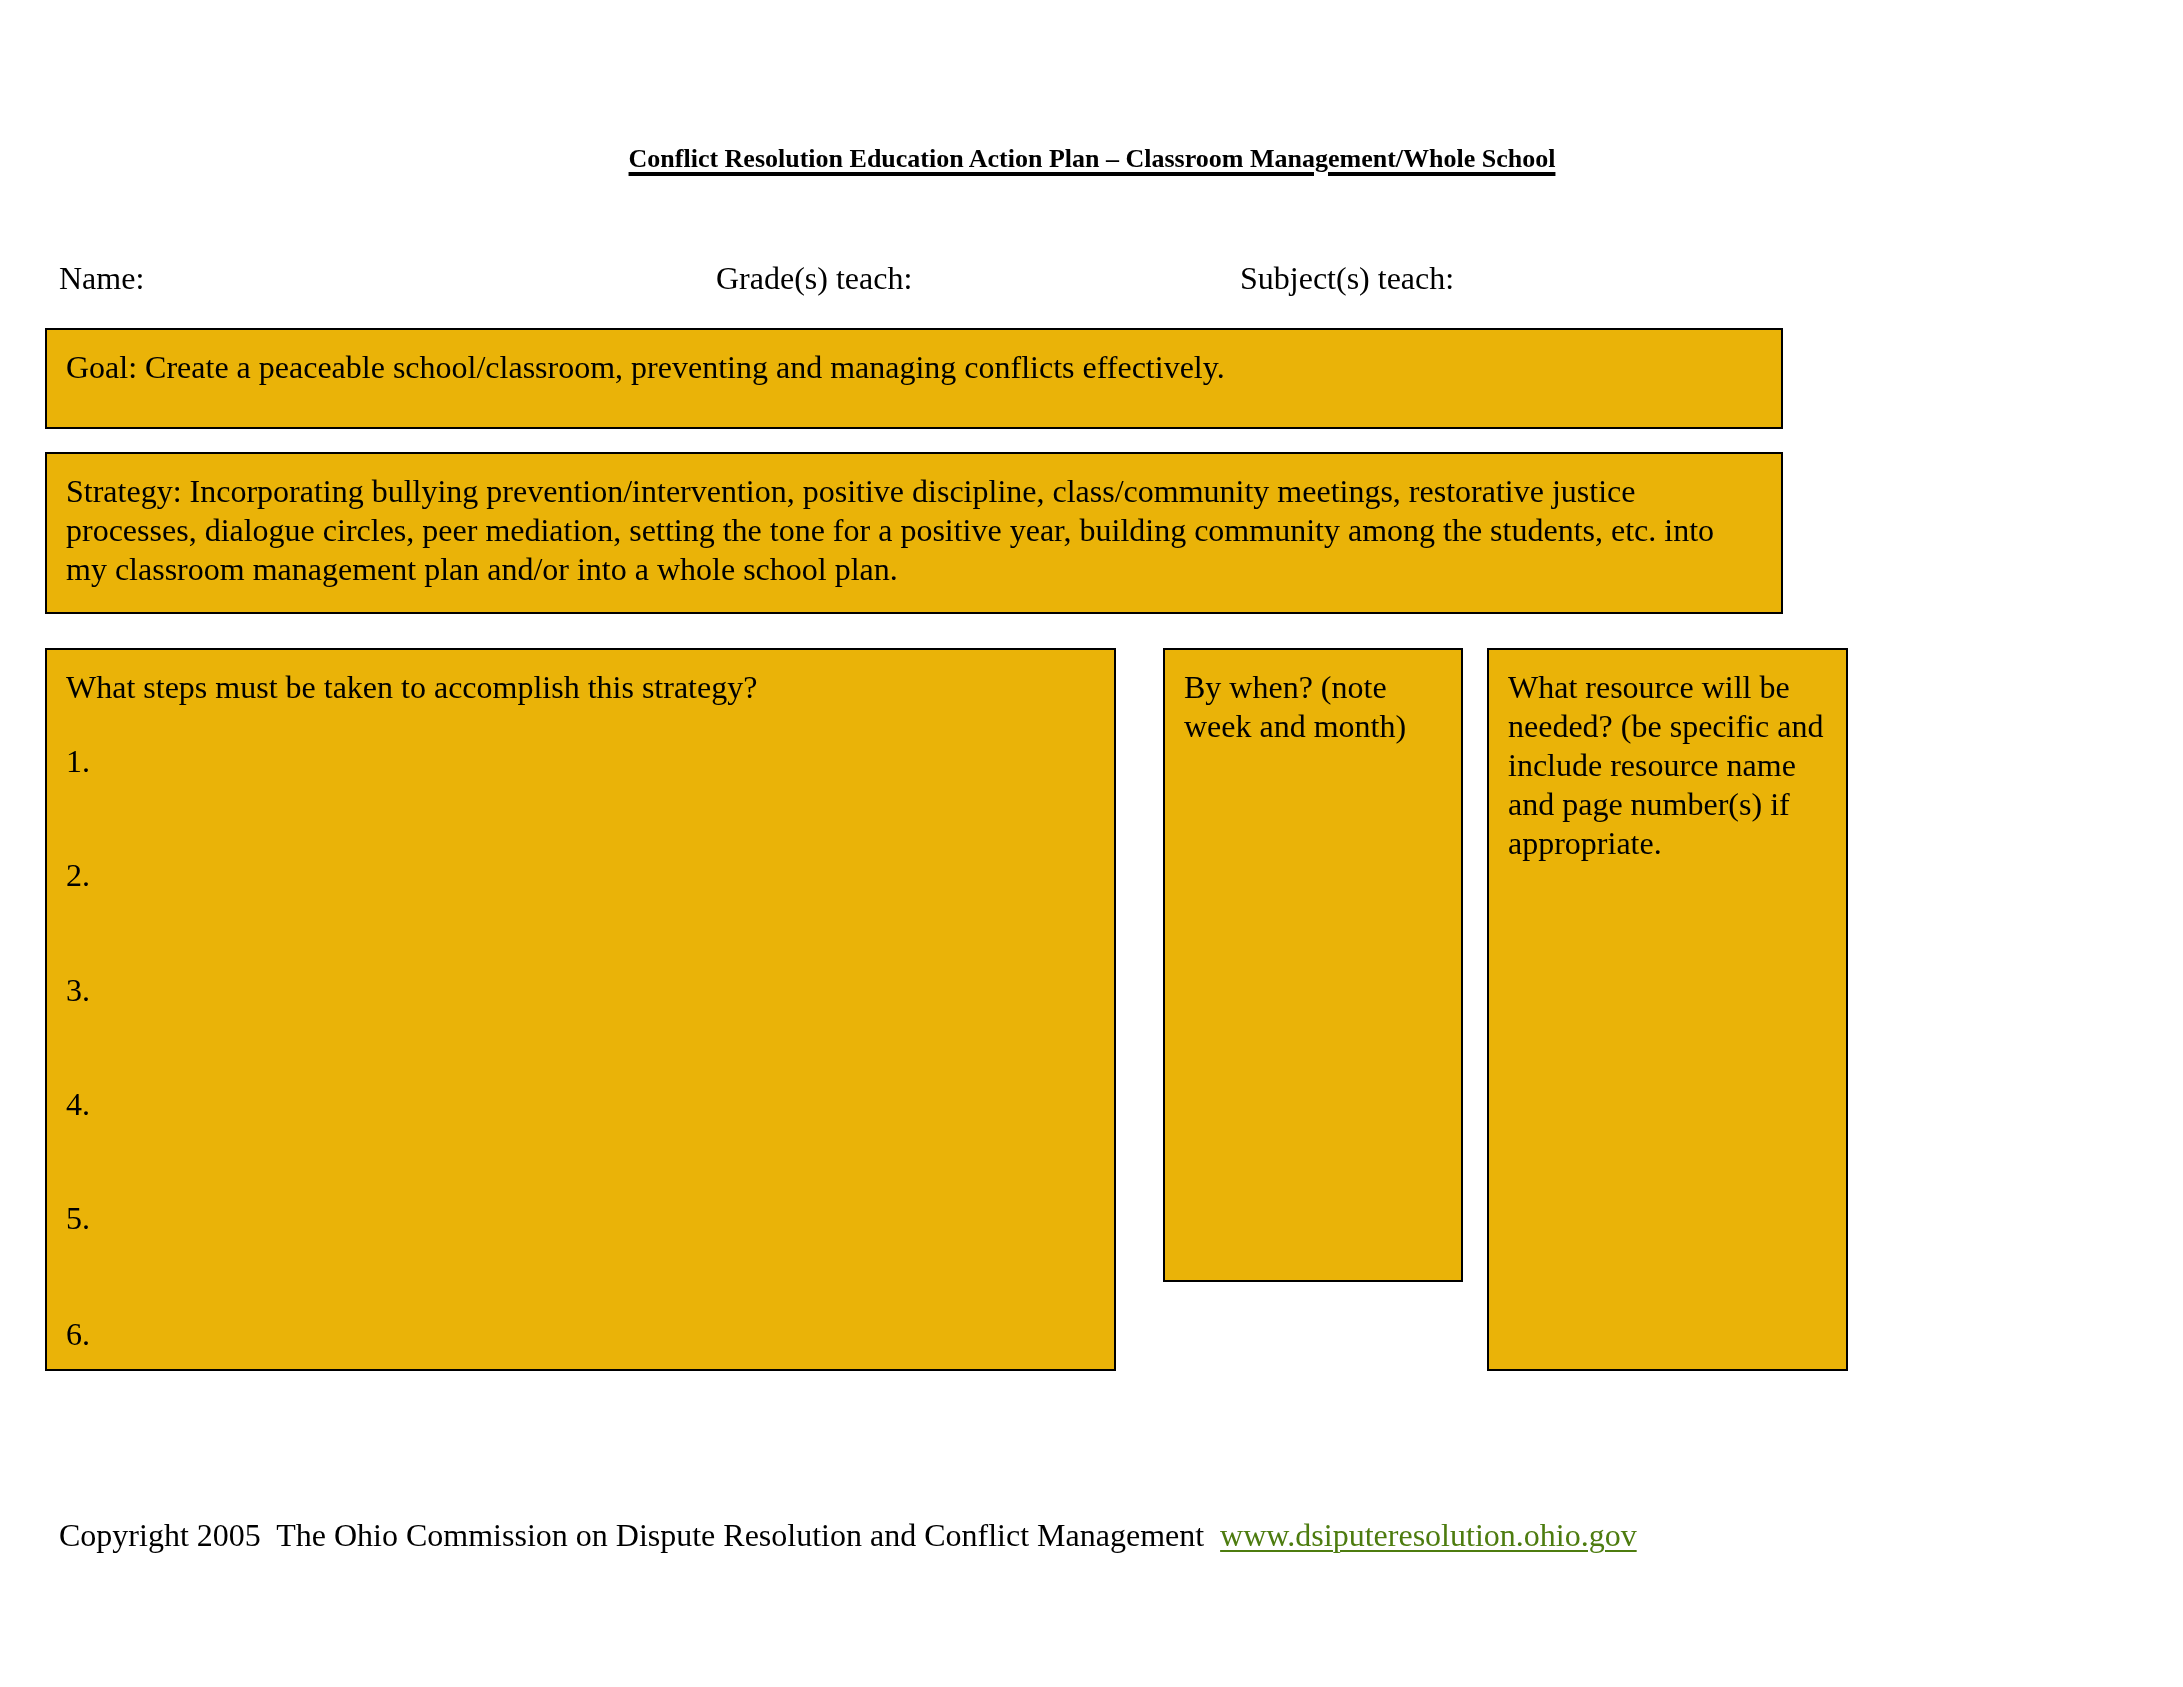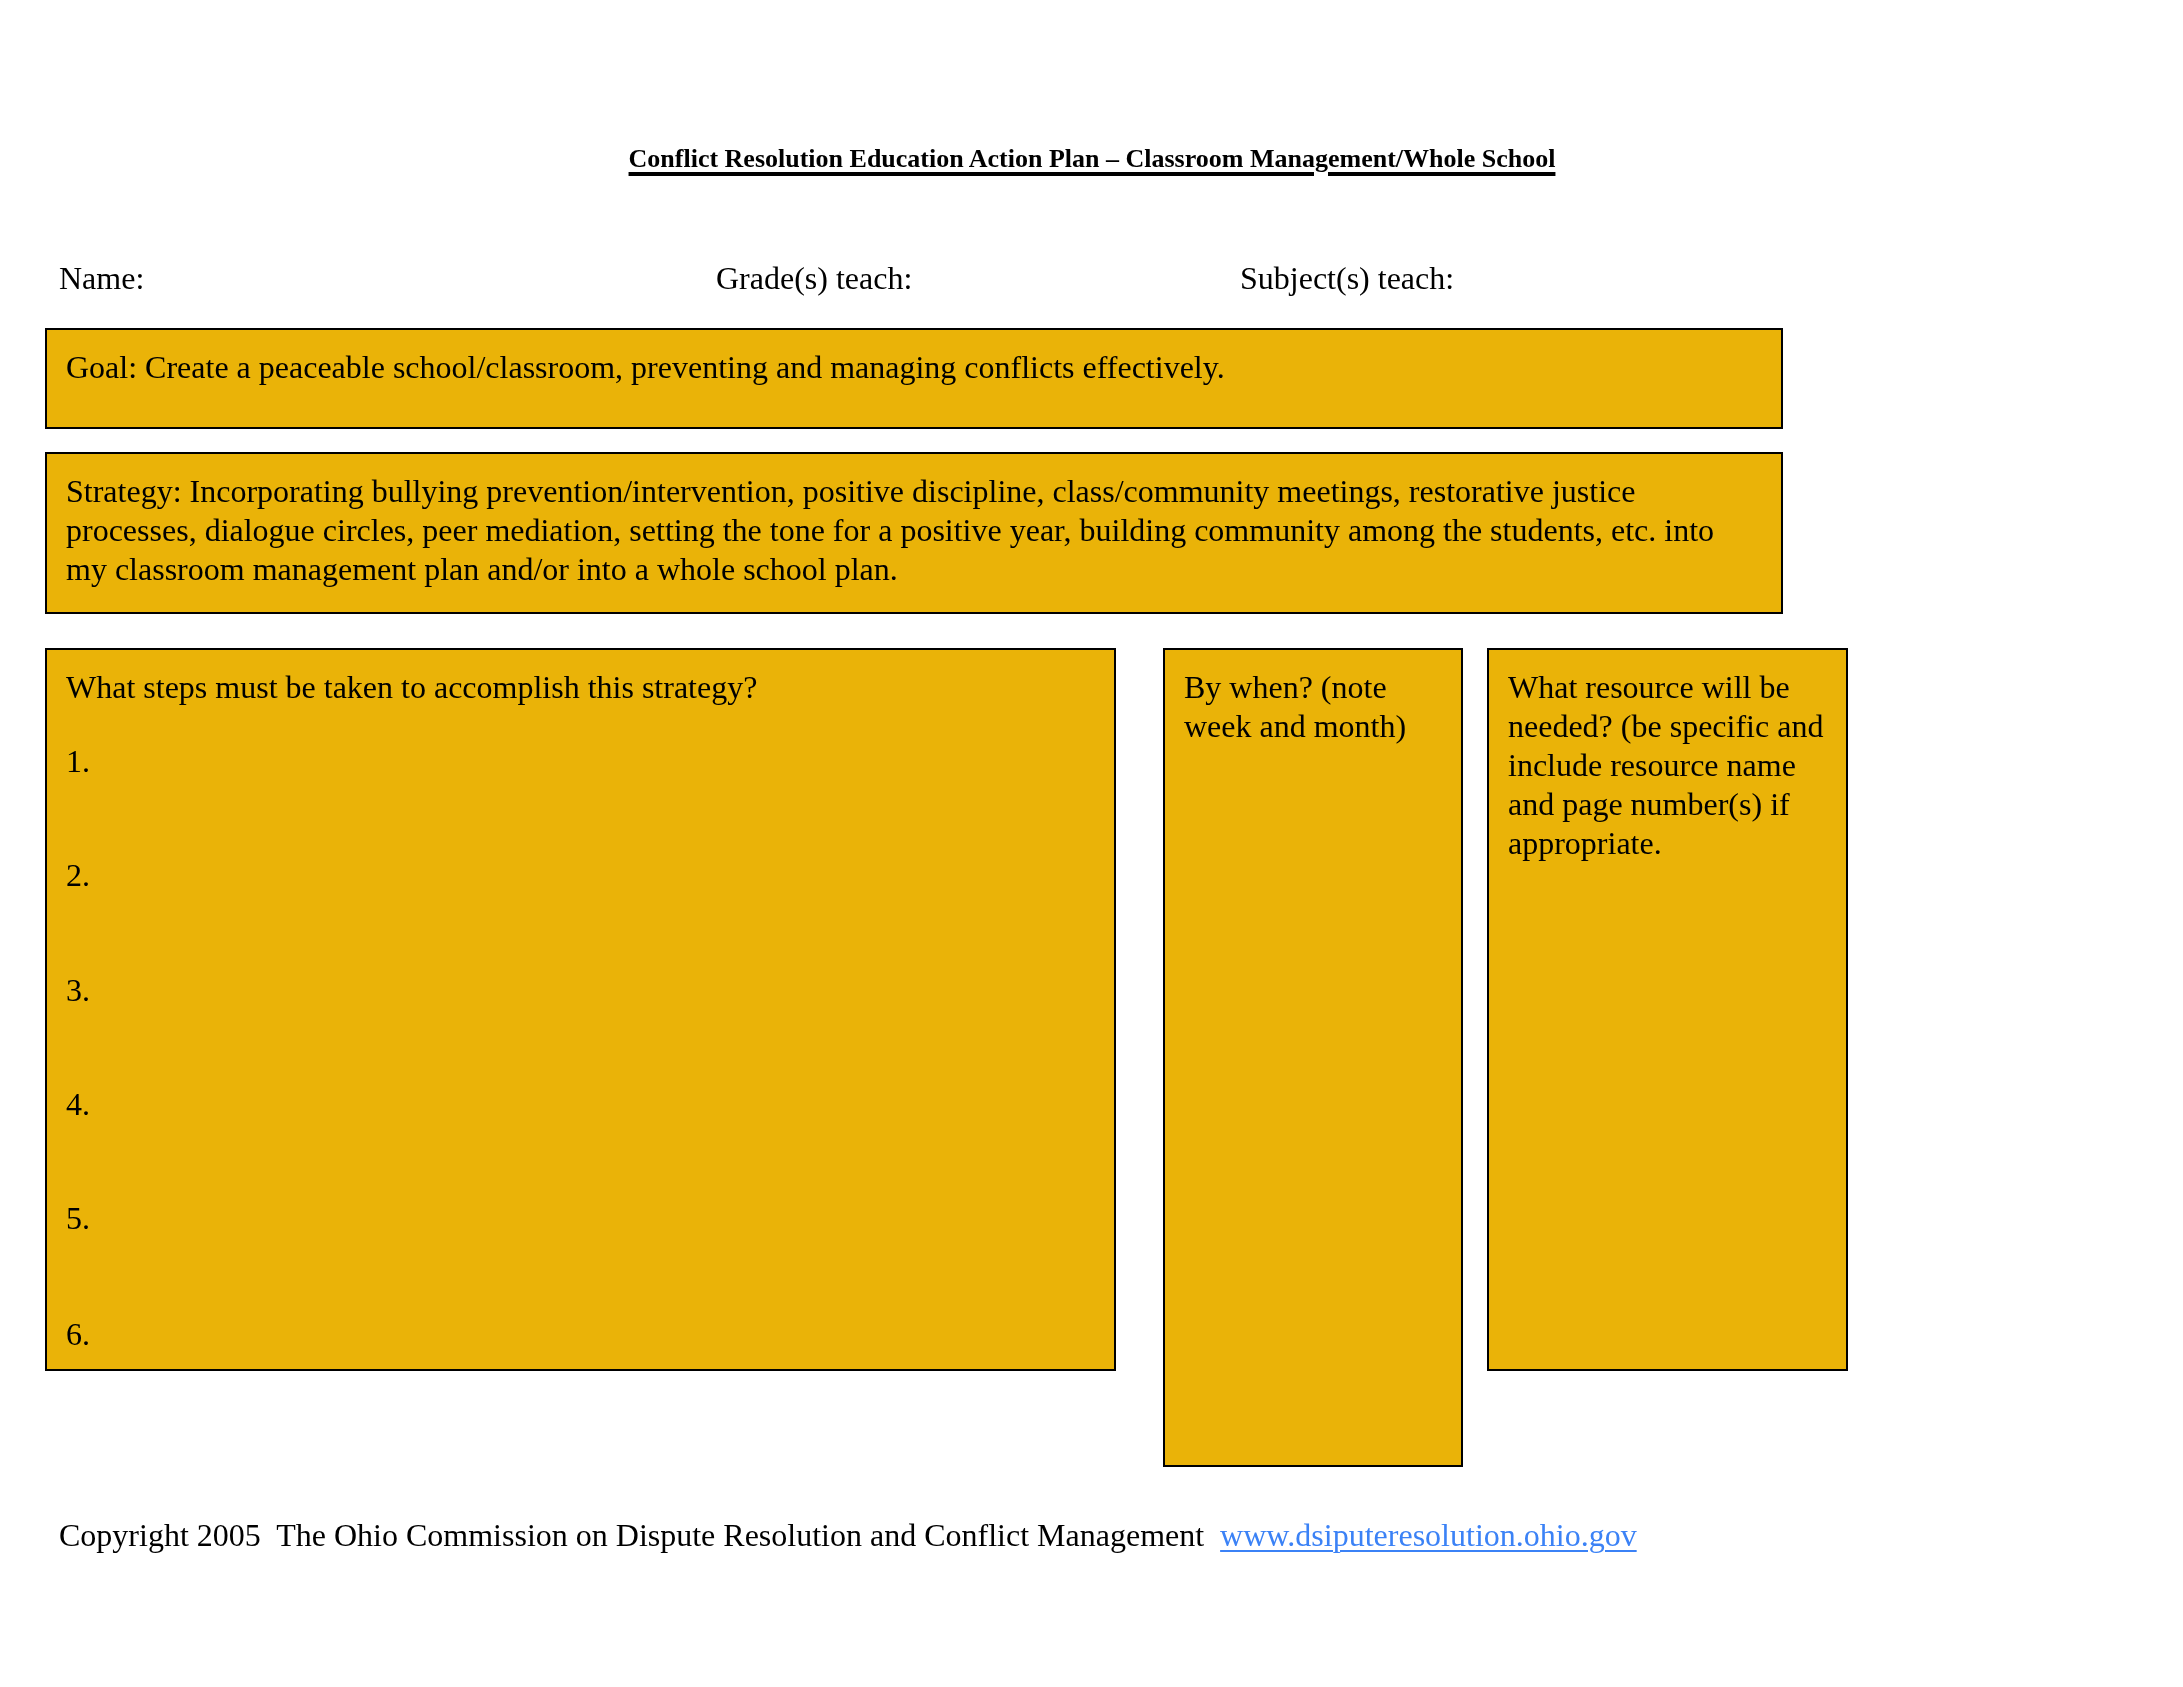--- a/index.html
+++ b/index.html
@@ -42,21 +42,21 @@
     }
     .box-text {
       font-size: 32px;
       line-height: 39px;
       padding: 17.5px 0 0 19px;
     }
     .goal-box { left: 45px; top: 328px; width: 1738px; height: 101px; }
     .strategy-box { left: 45px; top: 452px; width: 1738px; height: 162px; }
     .strategy-box .box-text { padding-right: 35px; }
     .steps-box { left: 45px; top: 648px; width: 1071px; height: 723px; }
-    .when-box { left: 1163px; top: 648px; width: 300px; height: 819px; }
+    .when-box { left: 1163px; top: 648px; width: 300px; height: 634px; }
     .when-box .box-text { padding-right: 8.7px; }
     .resource-box { left: 1487px; top: 648px; width: 361px; height: 723px; }
     .resource-box .box-text { padding-right: 8.7px; }
     .step-num {
       position: absolute;
       left: 19px;
       font-size: 32px;
       line-height: 38px;
     }
     .footer {
@@ -103,14 +103,14 @@
 </div>
 
 <div class="abs box when-box">
   <div class="box-text">By when? (note week and month)</div>
 </div>
 
 <div class="abs box resource-box">
   <div class="box-text">What resource will be needed?  (be specific and include resource name and page number(s) if appropriate.</div>
 </div>
 
-<div class="abs footer"><span>Copyright 2005  The Ohio Commission on Dispute Resolution and Conflict Management  </span><a style="color: #3b82f6;">www.dsiputeresolution.ohio.gov</a></div>
+<div class="abs footer"><span>Copyright 2005  The Ohio Commission on Dispute Resolution and Conflict Management  </span><a style="color: #4d7c0f;">www.dsiputeresolution.ohio.gov</a></div>
 
 
 </body></html>

